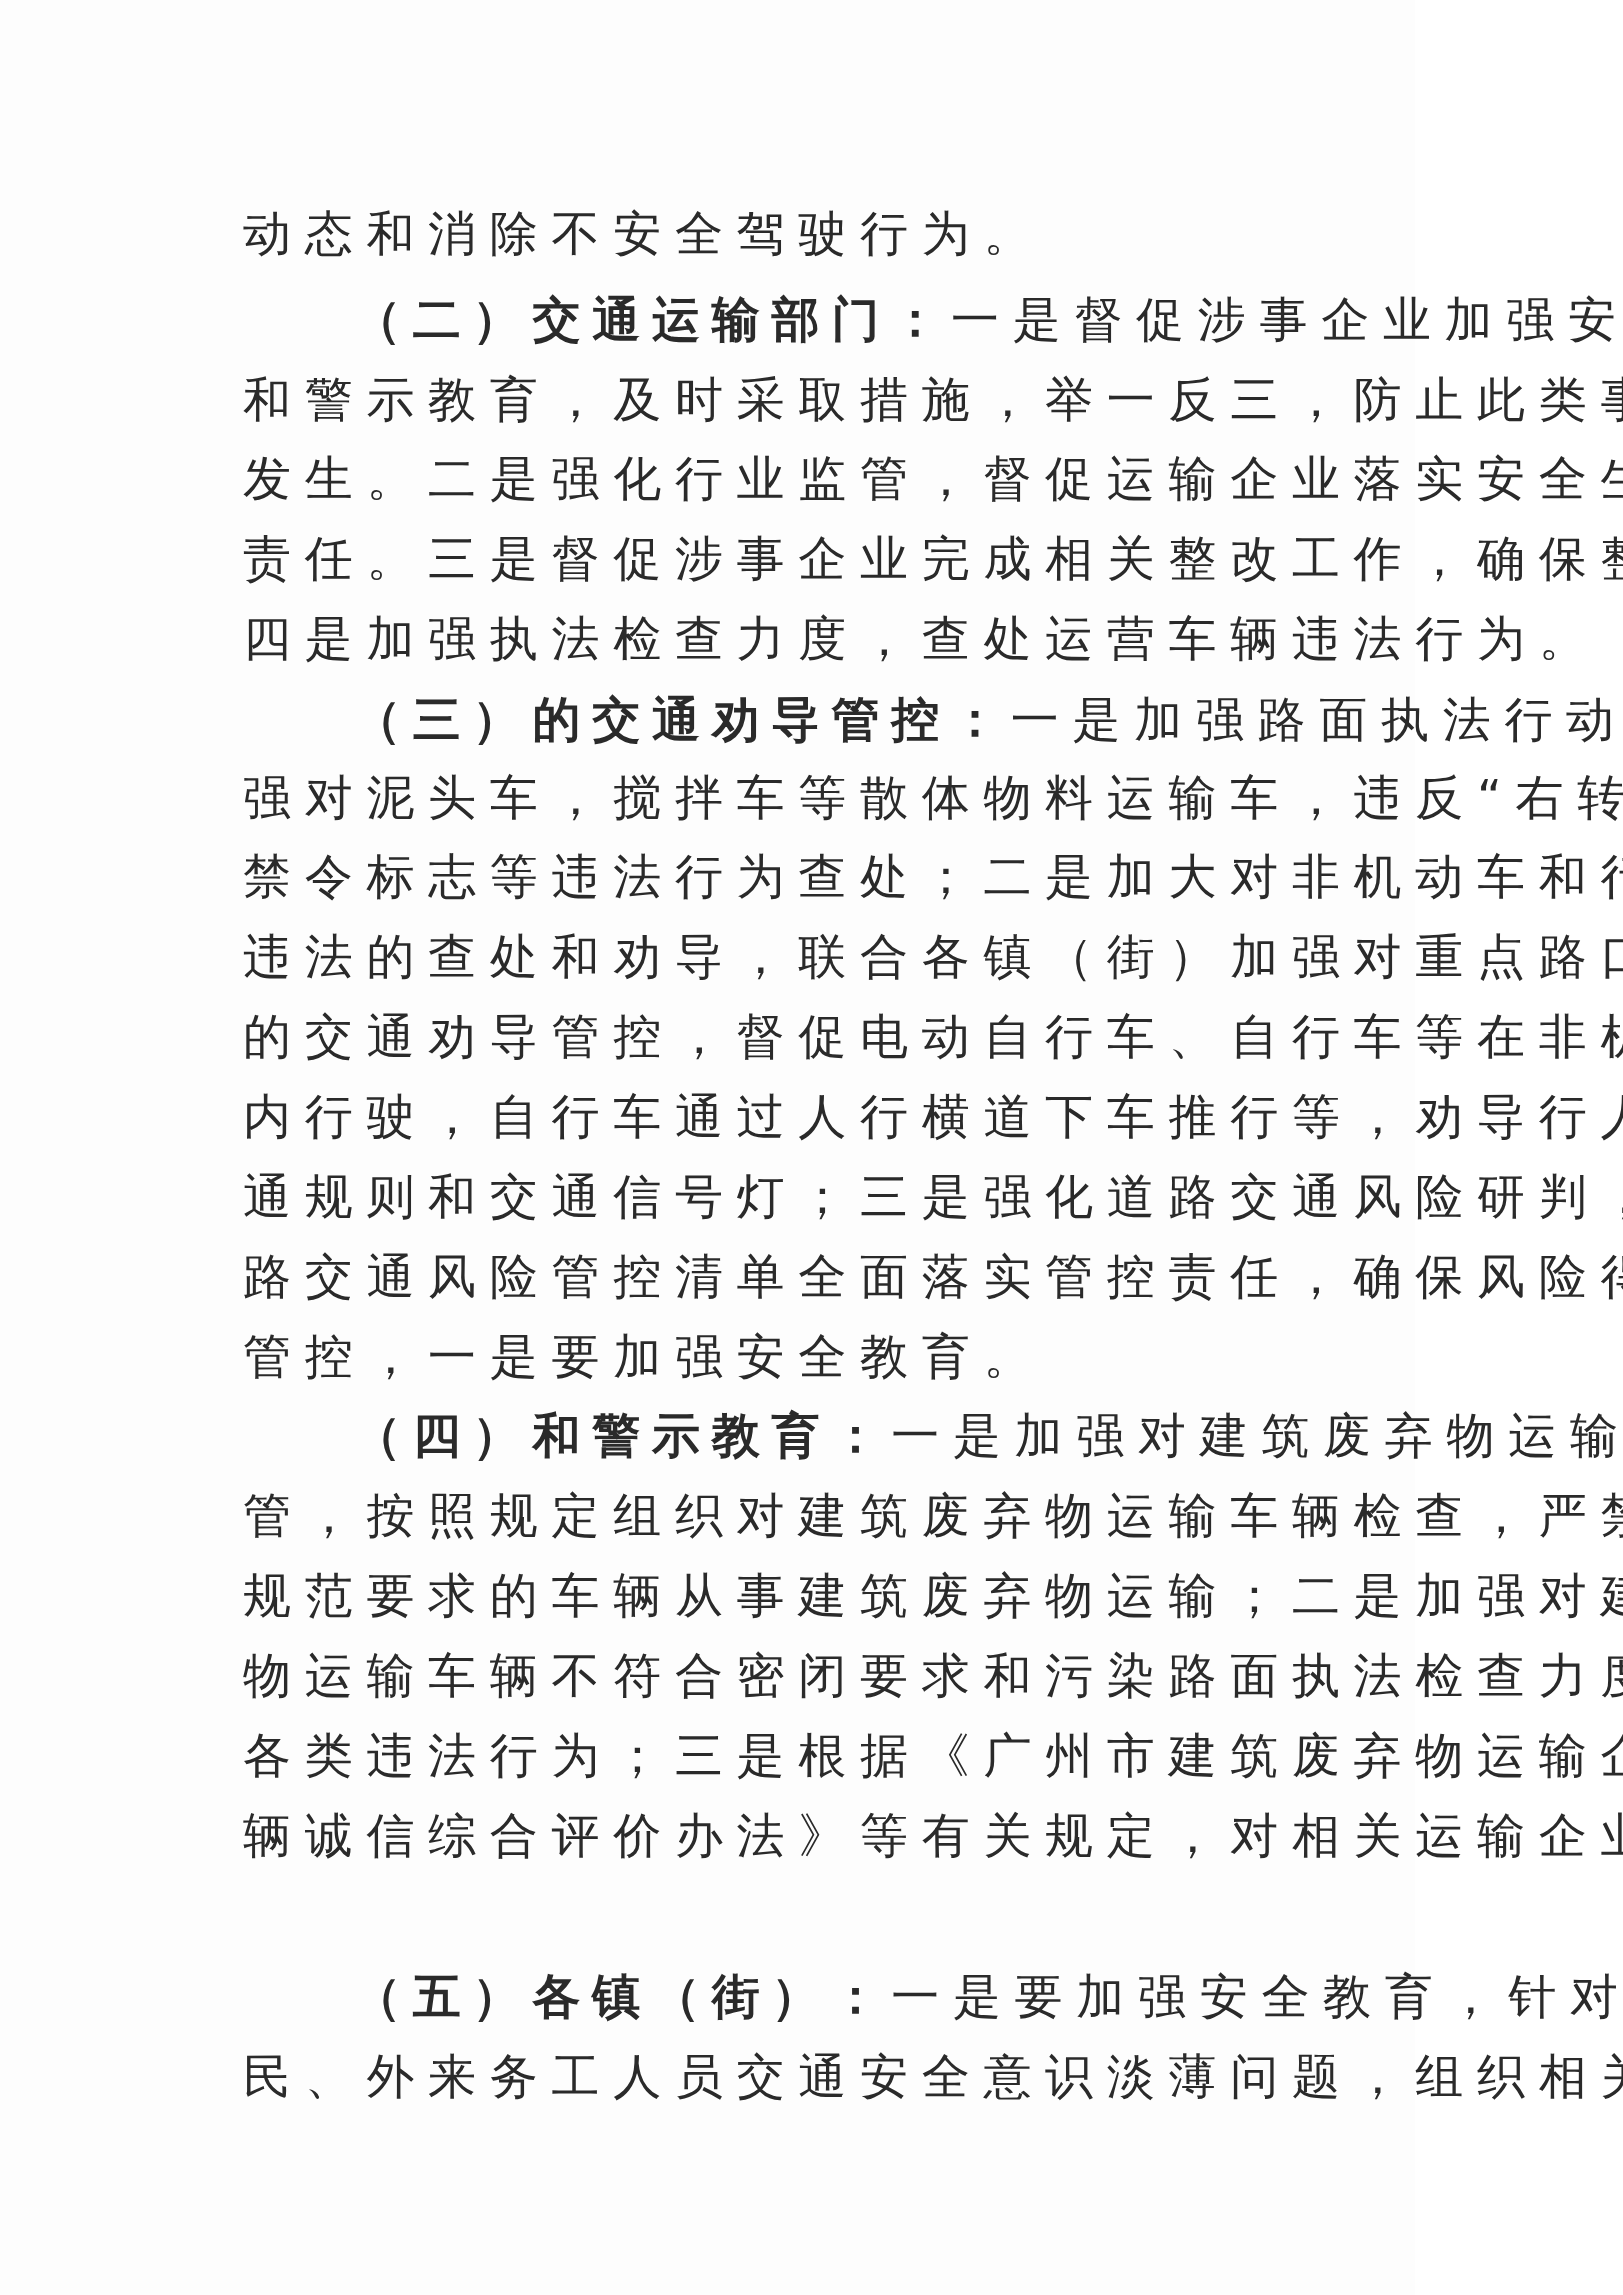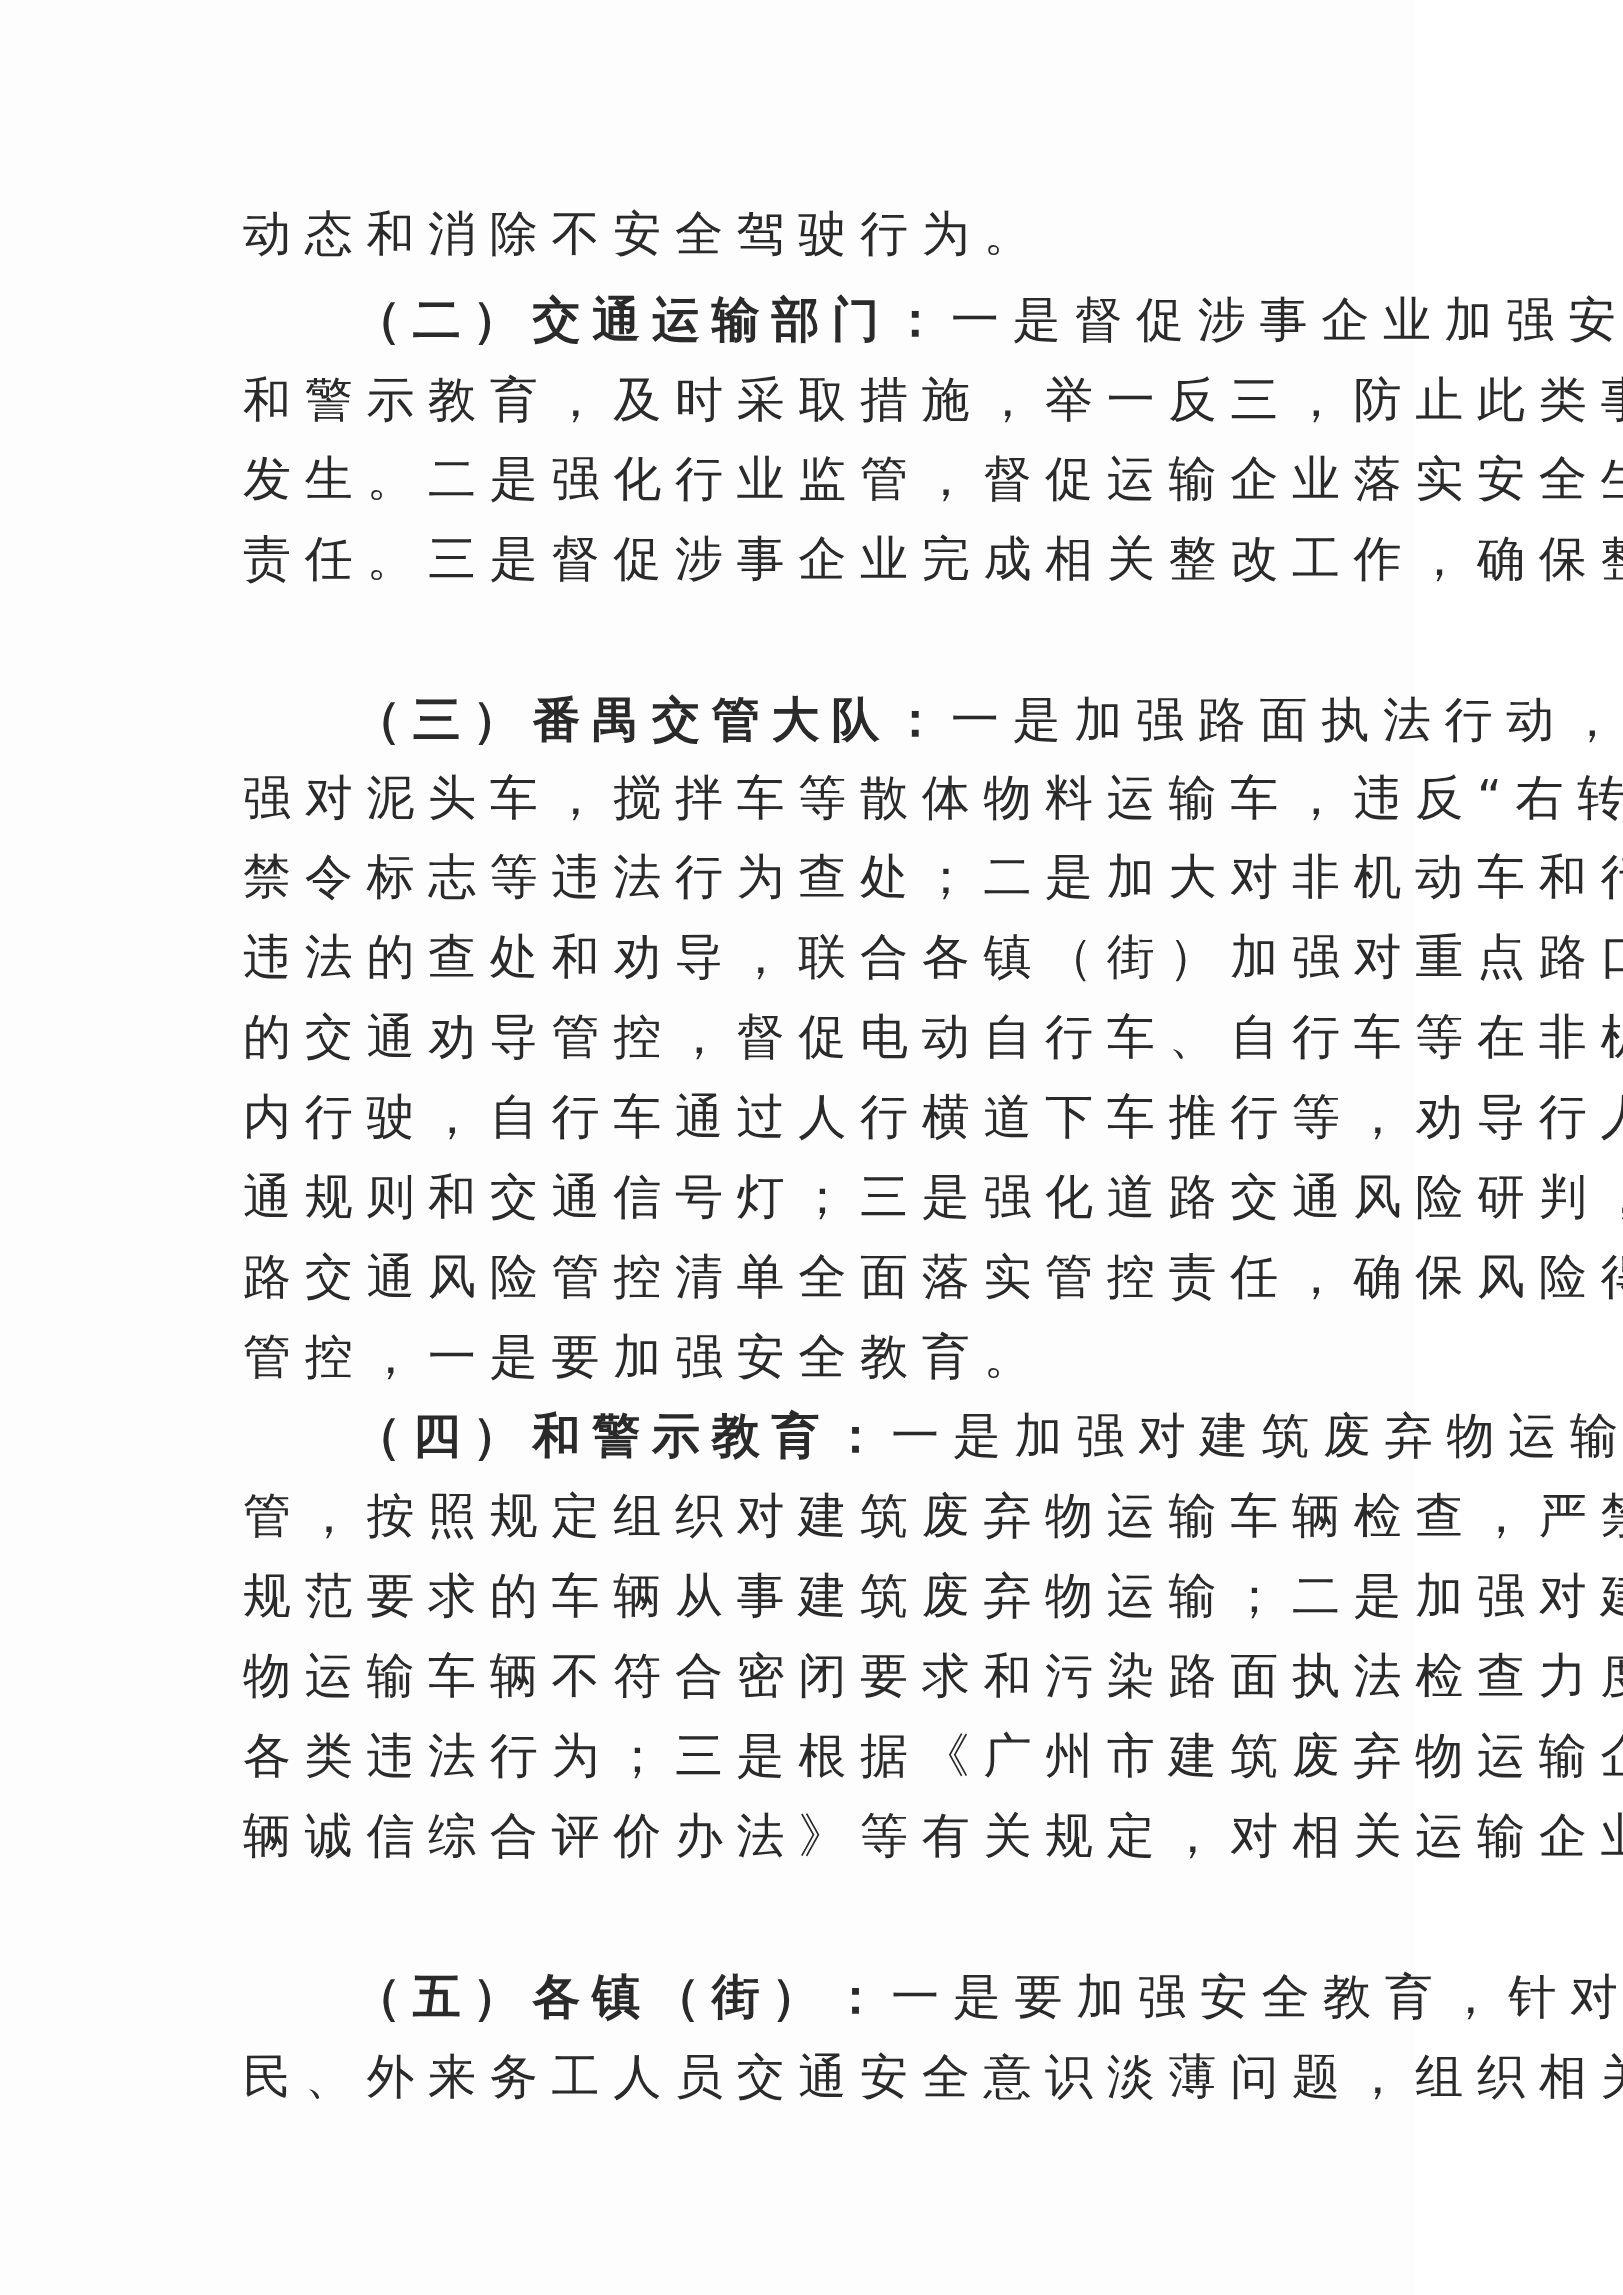--- a/index.html
+++ b/index.html
@@ -17,23 +17,24 @@
 <div class="page">
 
   <div class="line" style="top:197px">动态和消除不安全驾驶行为。</div>
 
   <div class="line indent" style="top:283px">
     <span class="bold">（二）交通运输部门：</span><span>一是督促涉事企业加强安全教育</span>
   </div>
   <div class="line" style="top:363px">和警示教育，及时采取措施，举一反三，防止此类事故再次</div>
   <div class="line" style="top:442px">发生。二是强化行业监管，督促运输企业落实安全生产主体</div>
   <div class="line" style="top:522px">责任。三是督促涉事企业完成相关整改工作，确保整改效果。</div>
+  <div class="line" style="top:602px">四是加强执法检查力度，查处运营车辆违法行为。</div>
 
   <div class="line indent" style="top:683px">
-    <span class="bold">（三）番禺交管大队：</span><span>一是加强路面执法行动，尤其加</span>
+    <span class="bold">（三）的交通劝导管控：</span><span>一是加强路面执法行动，尤其加</span>
   </div>
   <div class="line" style="top:761px">强对泥头车，搅拌车等散体物料运输车，违反“右转必停”</div>
   <div class="line" style="top:840px">禁令标志等违法行为查处；二是加大对非机动车和行人交通</div>
   <div class="line" style="top:920px">违法的查处和劝导，联合各镇（街）加强对重点路口、路段</div>
   <div class="line" style="top:1000px">的交通劝导管控，督促电动自行车、自行车等在非机动车道</div>
   <div class="line" style="top:1080px">内行驶，自行车通过人行横道下车推行等，劝导行人遵守交</div>
   <div class="line" style="top:1160px">通规则和交通信号灯；三是强化道路交通风险研判，按照道</div>
   <div class="line" style="top:1240px">路交通风险管控清单全面落实管控责任，确保风险得到有效</div>
   <div class="line" style="top:1320px">管控，一是要加强安全教育。</div>
 

